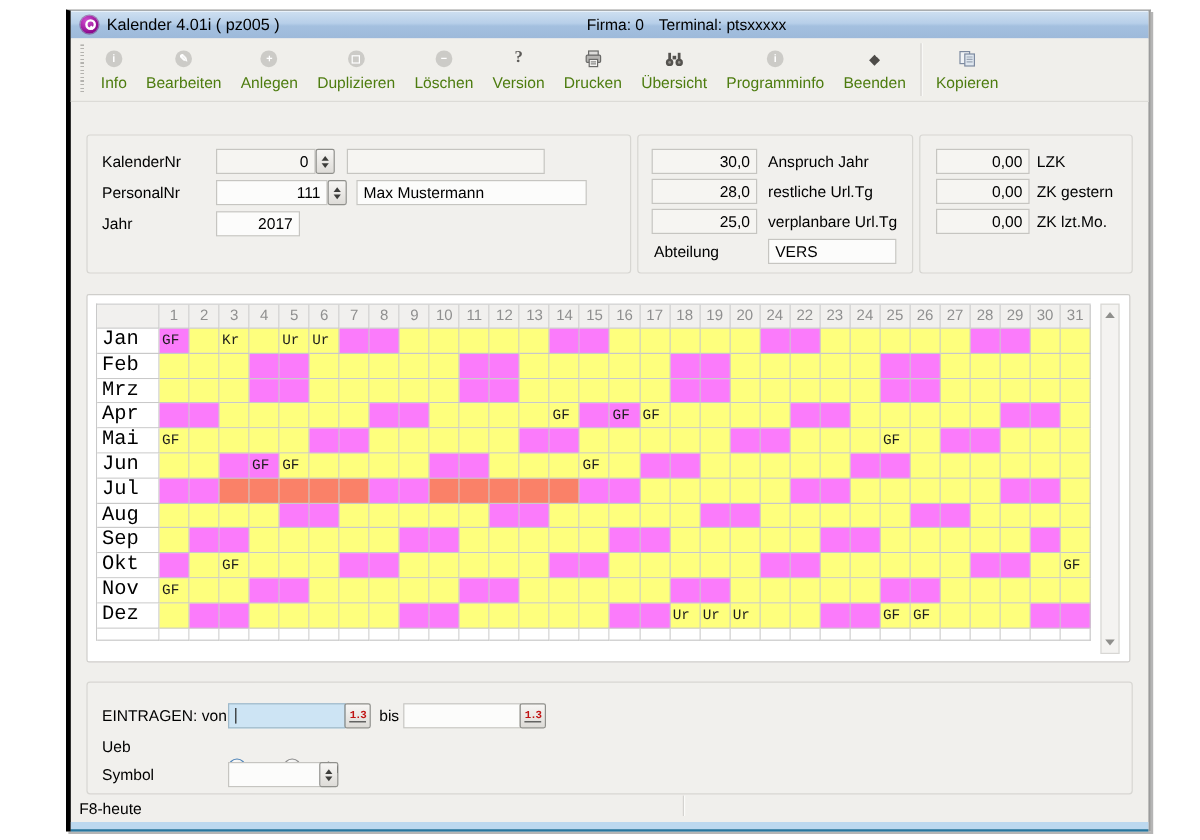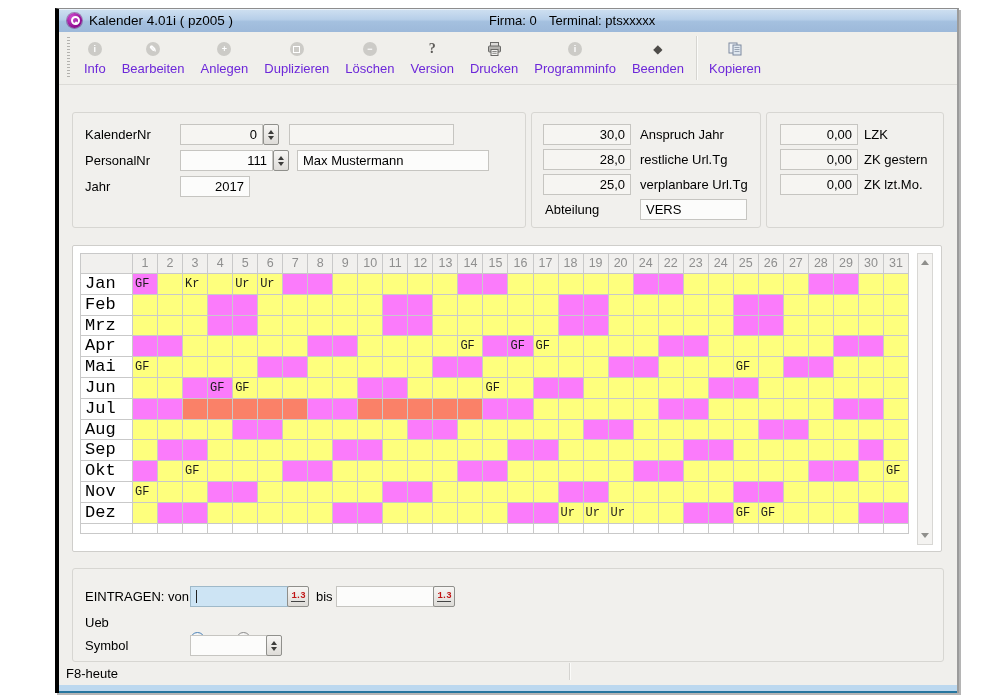--- a/index.html
+++ b/index.html
@@ -20,21 +20,21 @@
   .firma{position:absolute;left:430px;}
   .terminal{position:absolute;left:490px;}
   
   .toolbar{position:absolute;left:0;top:23px;right:0;height:53px;background:#f0efeb;
            border-bottom:1px solid #dcdbd7;display:flex;align-items:center;padding-left:6px;box-sizing:border-box;}
   .grip{width:3px;height:42px;margin:0 6px 0 2px;
         background:repeating-linear-gradient(180deg,#b3b2ae 0 1px,transparent 1px 3px);}
   #toolbar-items{display:flex;align-items:center;height:100%;}
   .titem{display:flex;flex-direction:column;align-items:center;justify-content:center;gap:3px;
          padding:0 8px;height:100%;cursor:default;}
-  .tlabel{color:#6d28d9;font-size:13px;white-space:nowrap;}
+  .tlabel{color:#4d7c0f;font-size:13px;white-space:nowrap;}
   .ticon{height:17px;display:flex;align-items:center;justify-content:center;}
   .tsep{width:1px;height:44px;background:#d6d5d1;box-shadow:1px 0 0 #fbfbf9;margin:0 4px;}
   .circ{width:14px;height:14px;border-radius:50%;background:#cccbc7;color:#fff;display:flex;
         align-items:center;justify-content:center;font-size:9px;font-weight:bold;line-height:1;}
   .circ .sq{width:5px;height:5px;border:1px solid #fff;display:block;}
   .qmark{color:#5d5b58;font-weight:bold;font-size:14px;font-family:"Liberation Serif",serif;}
   .diamond{color:#4e4c49;font-size:12px;}
   
   .gbox{position:absolute;border:1px solid #d7d6d2;border-radius:3px;background:#f1f0ed;}
   .box1{left:13px;top:103px;width:452px;height:114px;}
@@ -150,20 +150,34 @@
               <svg width="17" height="16" viewBox="0 0 16 16">
                 <rect x="4" y="1.5" width="8" height="4" fill="#dddcda" stroke="#6a6a68"></rect>
                 <rect x="2" y="5" width="12" height="6" rx="1" fill="#b5b4b1" stroke="#6a6a68"></rect>
                 <rect x="4.5" y="8.5" width="7" height="6" fill="#f3f2f0" stroke="#6a6a68"></rect>
                 <line x1="5.8" y1="10.5" x2="10.2" y2="10.5" stroke="#8a8a88"></line>
                 <line x1="5.8" y1="12.3" x2="10.2" y2="12.3" stroke="#8a8a88"></line>
               </svg>
             </span>
             <span class="tlabel">Drucken</span>
           </div>
+          <div class="titem">
+            <span class="ticon">
+              <svg width="16" height="16" viewBox="0 0 16 16">
+                <rect x="2.9" y="3" width="2.3" height="6" fill="#55534f"></rect>
+                <rect x="10.8" y="3" width="2.3" height="6" fill="#55534f"></rect>
+                <rect x="6.5" y="5.5" width="3" height="3" fill="#55534f"></rect>
+                <circle cx="4" cy="11" r="3.1" fill="#55534f"></circle>
+                <circle cx="12" cy="11" r="3.1" fill="#55534f"></circle>
+                <circle cx="4" cy="11" r="1.1" fill="#96948f"></circle>
+                <circle cx="12" cy="11" r="1.1" fill="#96948f"></circle>
+              </svg>
+            </span>
+            <span class="tlabel">Übersicht</span>
+          </div>
           <div class="titem disabled">
             <span class="ticon">
               <span class="circ">i</span>
             </span>
             <span class="tlabel">Programminfo</span>
           </div>
           <div class="titem">
             <span class="ticon">
               <span class="diamond">◆</span>
             </span>

